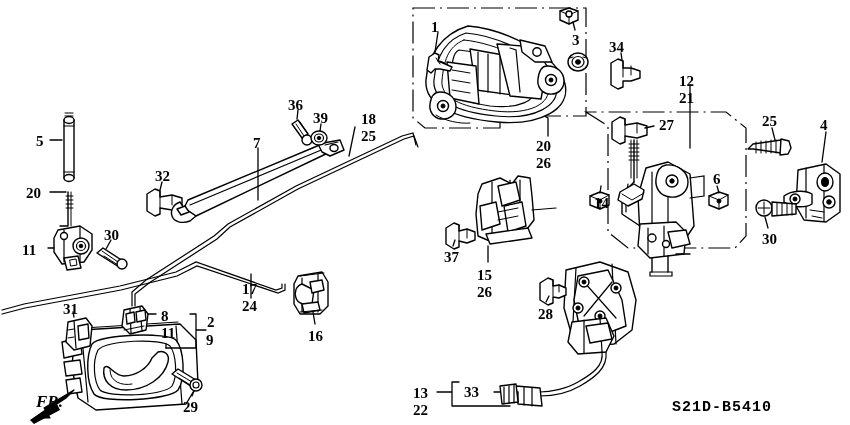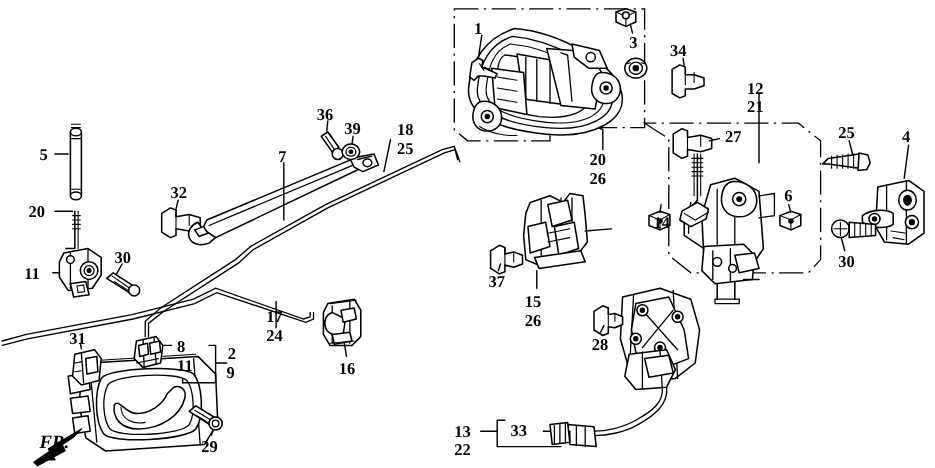--- a/index.html
+++ b/index.html
@@ -417,14 +417,15 @@
 11</div>
   <div class="lbl" style="left:206px;top:333px;">9</div>
   <div class="lbl" style="left:207px;top:315px;">2</div>
   <div class="lbl" style="left:183px;top:400px;">29</div>
   <div class="lbl" style="left:538px;top:307px;text-align:center;">28</div>
   <div class="lbl stack" style="left:413px;top:385px;">13
 22</div>
   <div class="lbl" style="left:464px;top:385px;">33</div>
 
   <div class="frtxt" style="left:36px;top:392px;">FR.</div>
+  <div class="code" style="left:672px;top:399px;">S21D-B5410</div>
 
 </div>
 
 </body></html>

